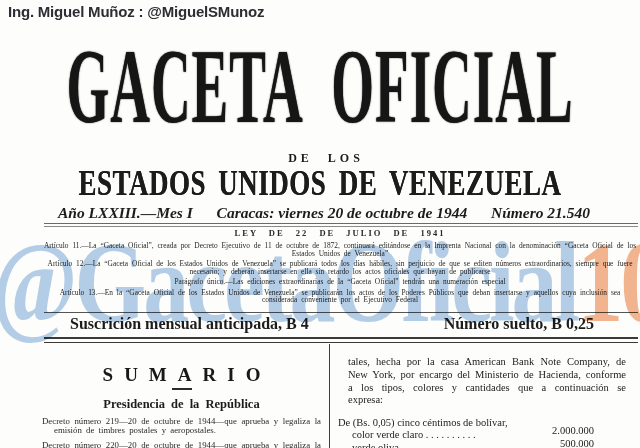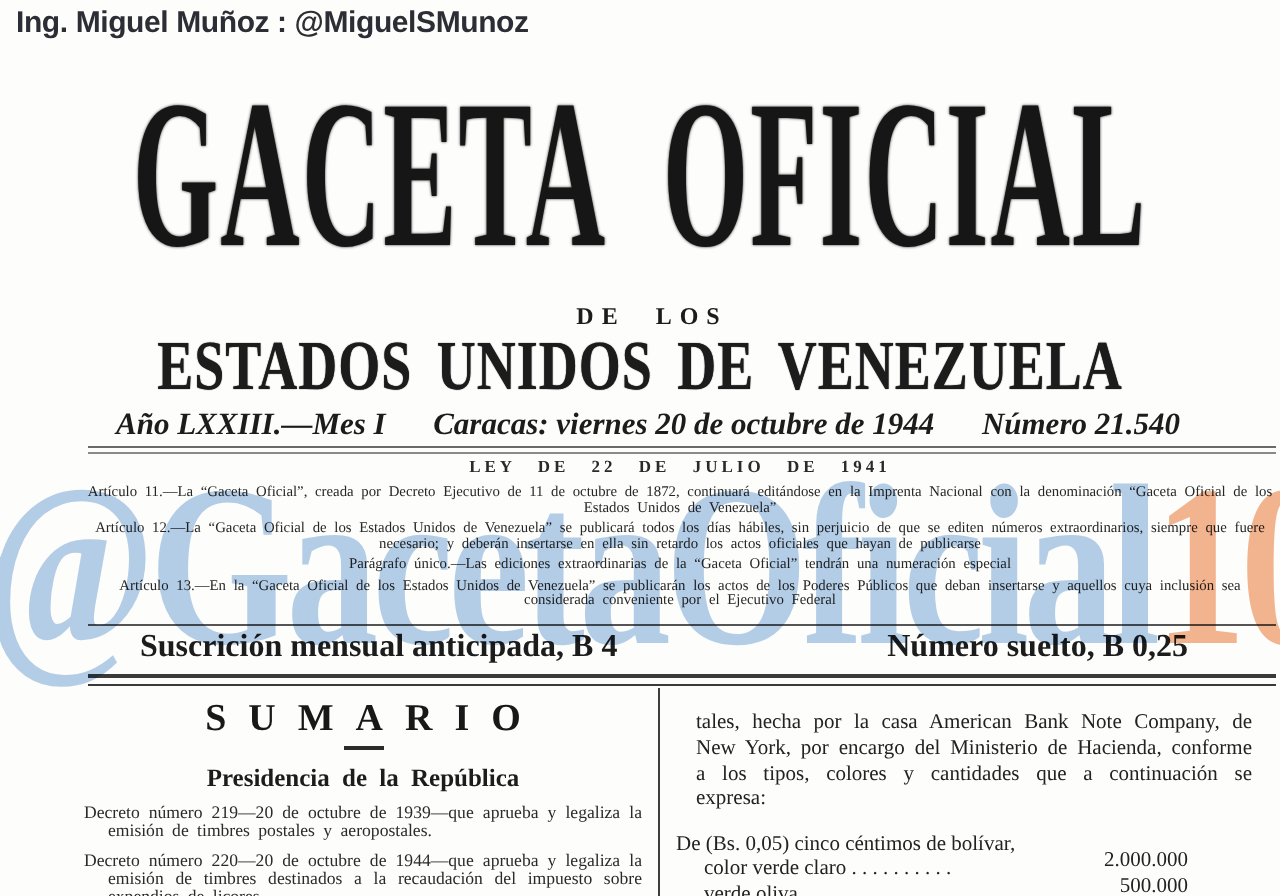--- a/index.html
+++ b/index.html
@@ -64,21 +64,21 @@
     display:flex;justify-content:space-between;align-items:baseline;
     font-weight:700;font-size:16px;white-space:nowrap;
   }
 
   
   .cols{top:344px;left:42px;right:0;bottom:0;display:flex;}
   .col-left{width:288px;border-right:1.5px solid #3d3d3d;padding:0 8px 0 0;box-sizing:border-box;}
   .col-right{flex:1;padding:2px 4px 0 8px;box-sizing:border-box;}
 
   .sumario{
-    margin-top:5px;text-align:center;font-weight:700;font-size:19px;
+    margin-top:20px;text-align:center;font-weight:700;font-size:19px;
     letter-spacing:11px;text-indent:11px;color:#181818;
   }
   .sumario-dash{width:20px;margin:2px auto 0 auto;border-top:2px solid #2b2b2b;}
   .sum-section{margin-top:7px;text-align:center;font-weight:700;font-size:12.5px;word-spacing:3px;}
   .decree{
     margin:5px 0 0 0;font-size:8.8px;line-height:1.06;text-align:justify;
     padding-left:12px;text-indent:-12px;color:#2a2a2a;word-spacing:2px;
   }
 
   .rc-par{margin:10px;font-size:10.5px;line-height:1.22;text-align:justify;word-spacing:2px;color:#222;}
@@ -131,21 +131,21 @@
   <span>Número suelto, B 0,25</span>
 </div>
 
 <div class="abs rule-heavy"></div>
 
 <div class="abs cols">
   <div class="col-left">
     <div class="sumario">SUMARIO</div>
     <div class="sumario-dash"></div>
     <div class="sum-section">Presidencia de la República</div>
-    <p class="decree">Decreto número 219—20 de octubre de 1939—que aprueba y legaliza la emisión de timbres postales y aeropostales.</p>
+    <p class="decree">Decreto número 219—20 de octubre de 1944—que aprueba y legaliza la emisión de timbres postales y aeropostales.</p>
     <p class="decree">Decreto número 220—20 de octubre de 1944—que aprueba y legaliza la emisión de timbres destinados a la recaudación del impuesto sobre expendios de licores.</p>
 
   </div>
 
   <div class="col-right">
     <p class="rc-par">tales, hecha por la casa American Bank Note Company, de New York, por encargo del Ministerio de Hacienda, conforme a los tipos, colores y cantidades que a continuación se expresa:</p>
 
     <div class="rc-item">
       <span class="rc-line1">De (Bs. 0,05) cinco céntimos de bolívar,</span>
       <span class="rc-line2row">

